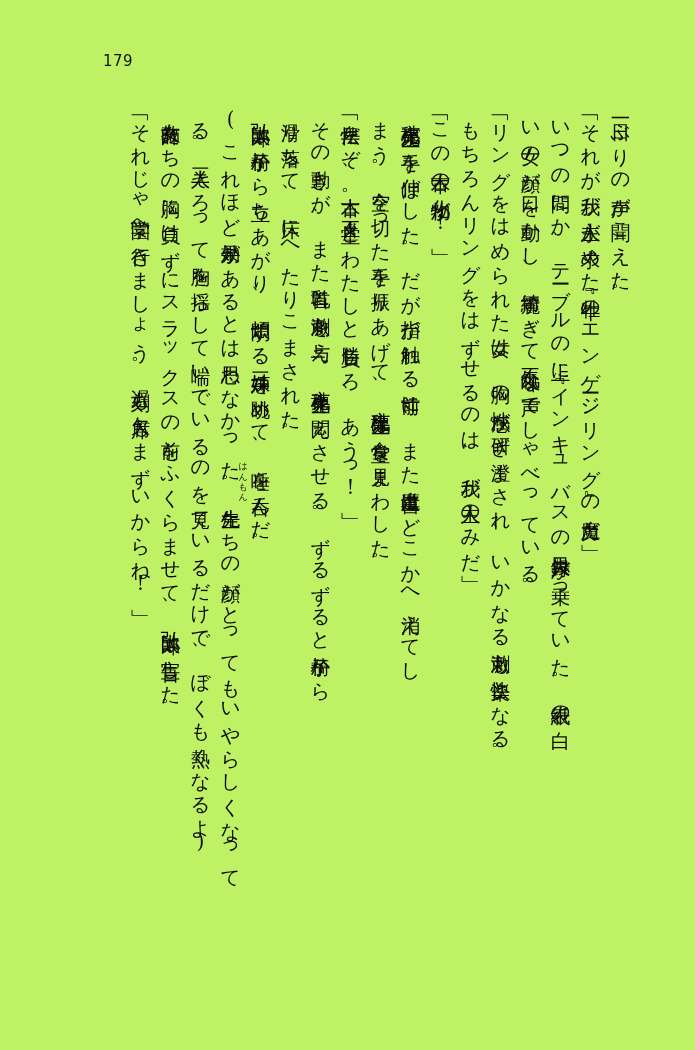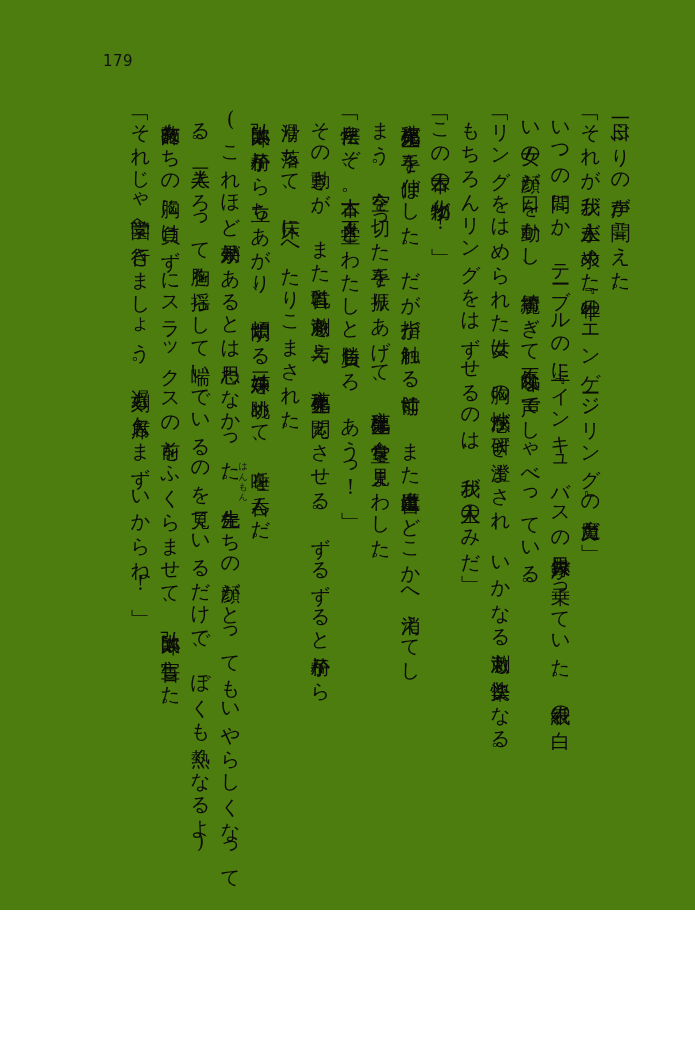--- a/index.html
+++ b/index.html
@@ -3,22 +3,22 @@
 <meta charset="utf-8">
 <style>
   html, body {
     margin: 0;
     padding: 0;
     background: #ffffff;
   }
   .page {
     position: relative;
     width: 695px;
-    height: 910px;
-    background: #4d7c0f;
+    height: 1050px;
+    background: #bef264;
     overflow: hidden;
     font-family: "DejaVu Serif", "Liberation Serif", serif;
     color: #000000;
   }
   .page-number {
     position: absolute;
     top: 52px;
     left: 103px;
     font-size: 15px;
     font-family: "DejaVu Sans", "Liberation Sans", sans-serif;

